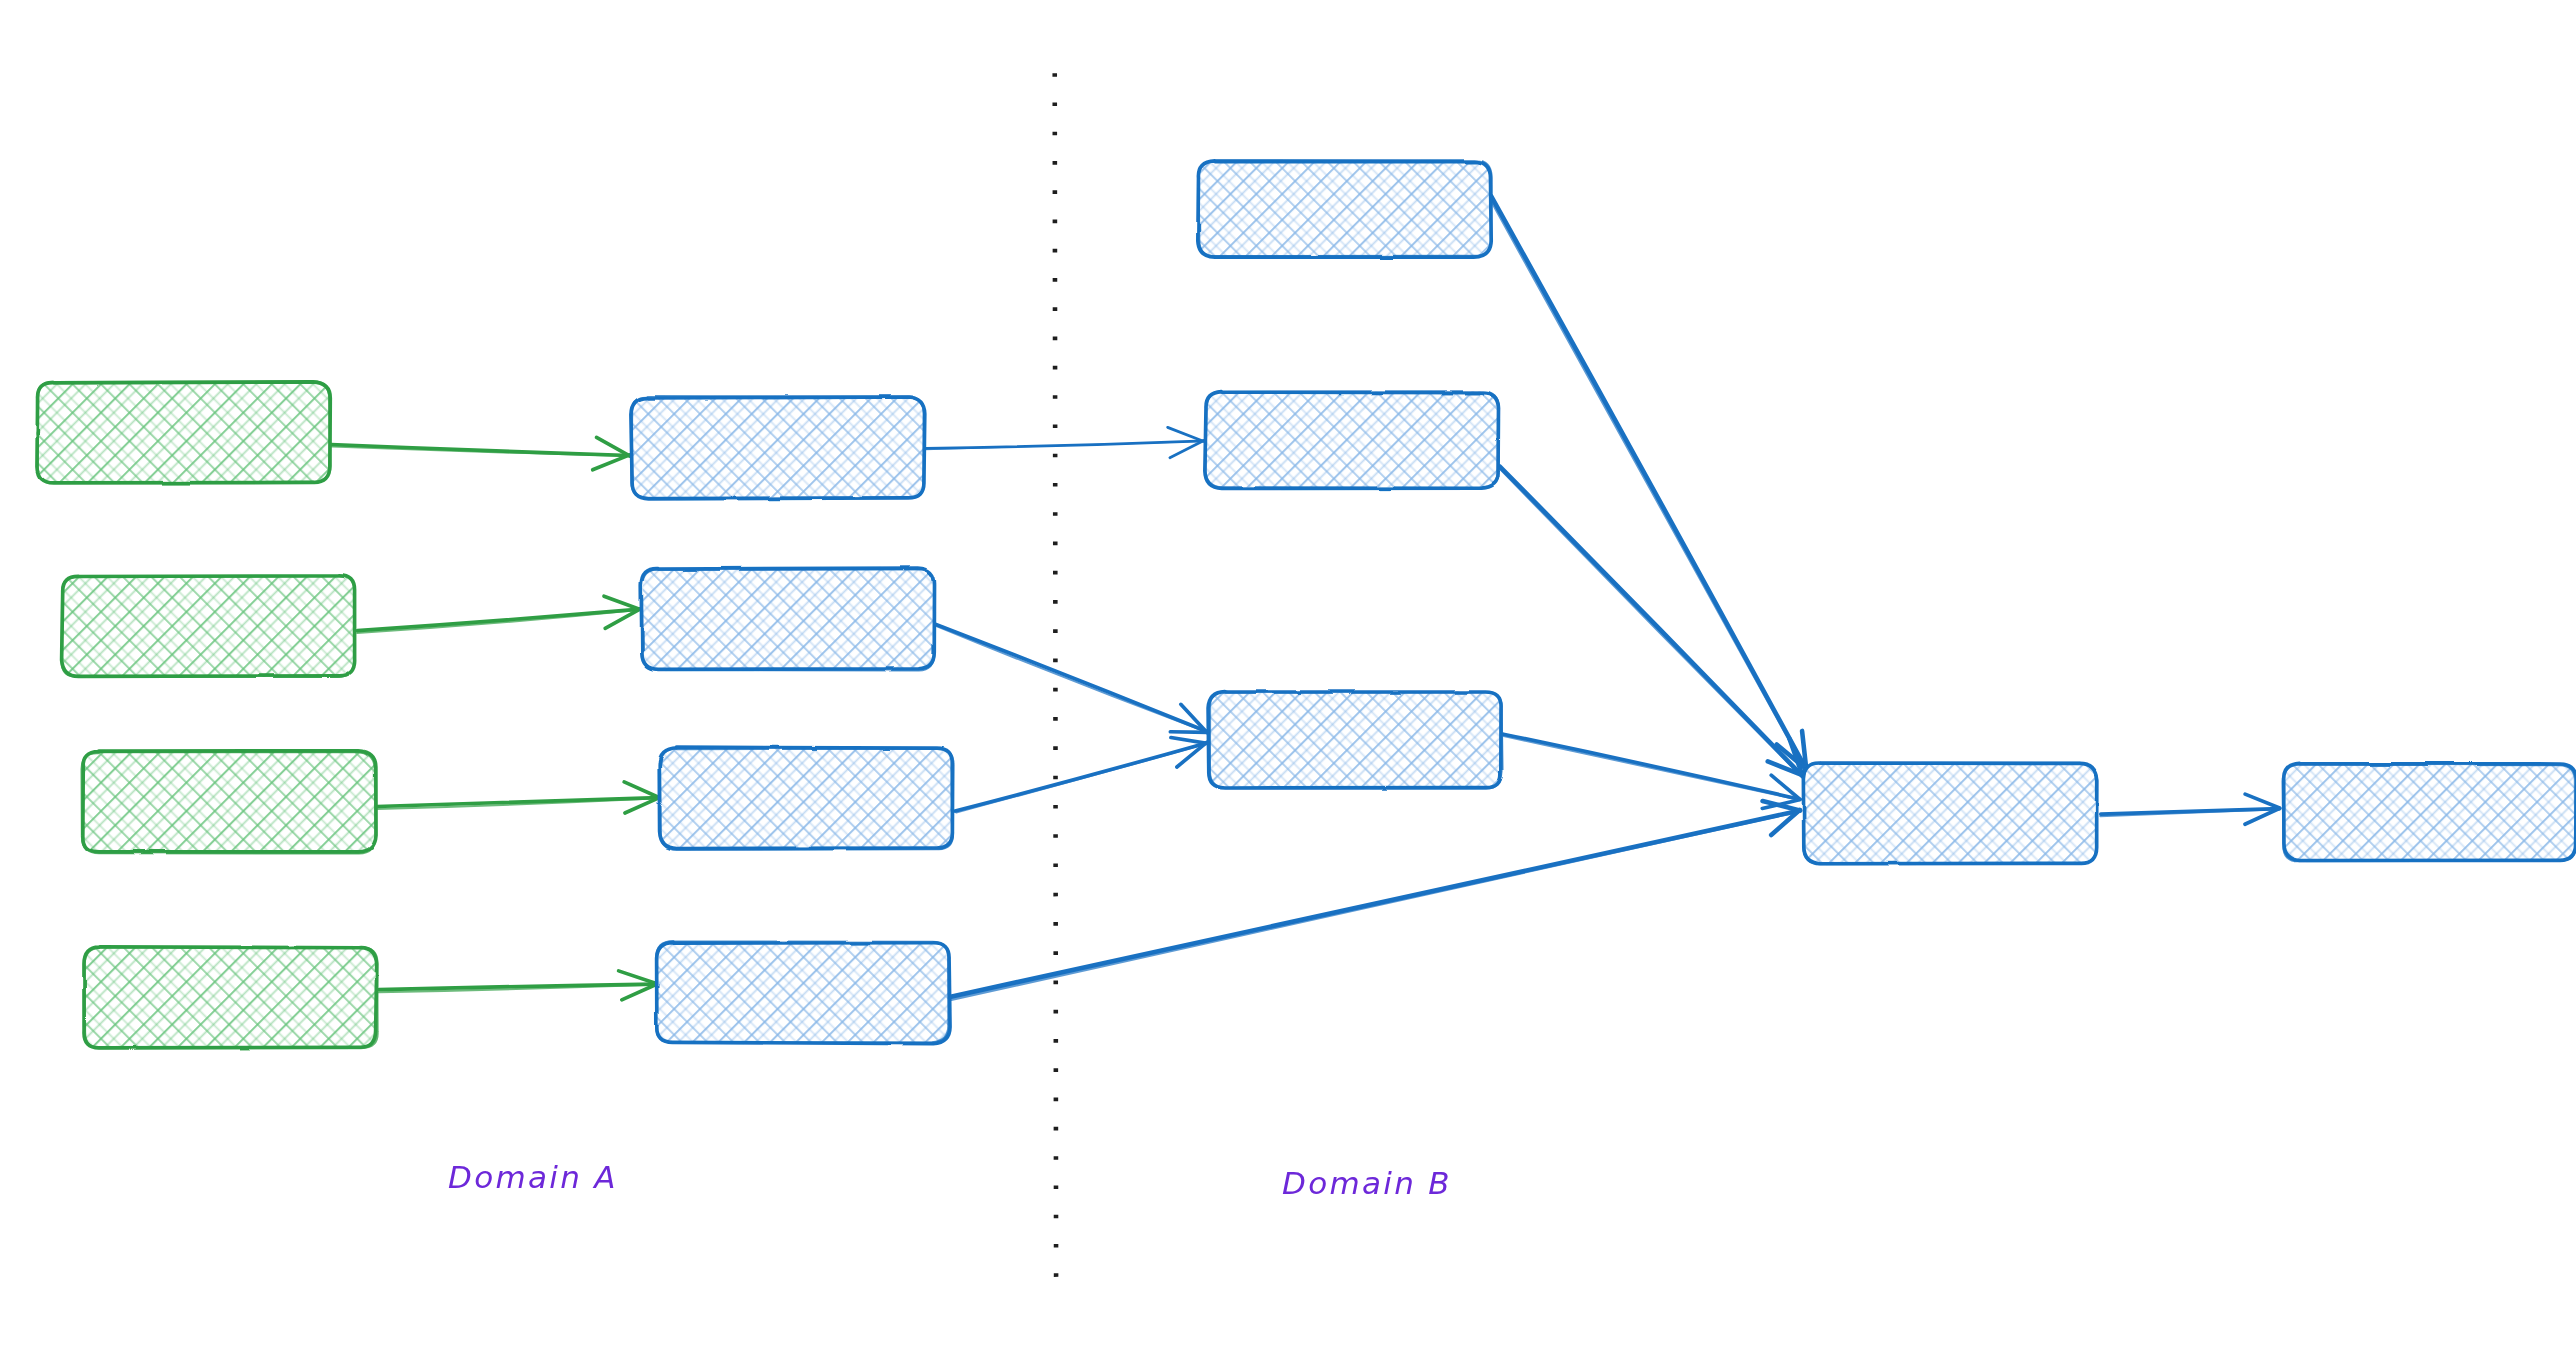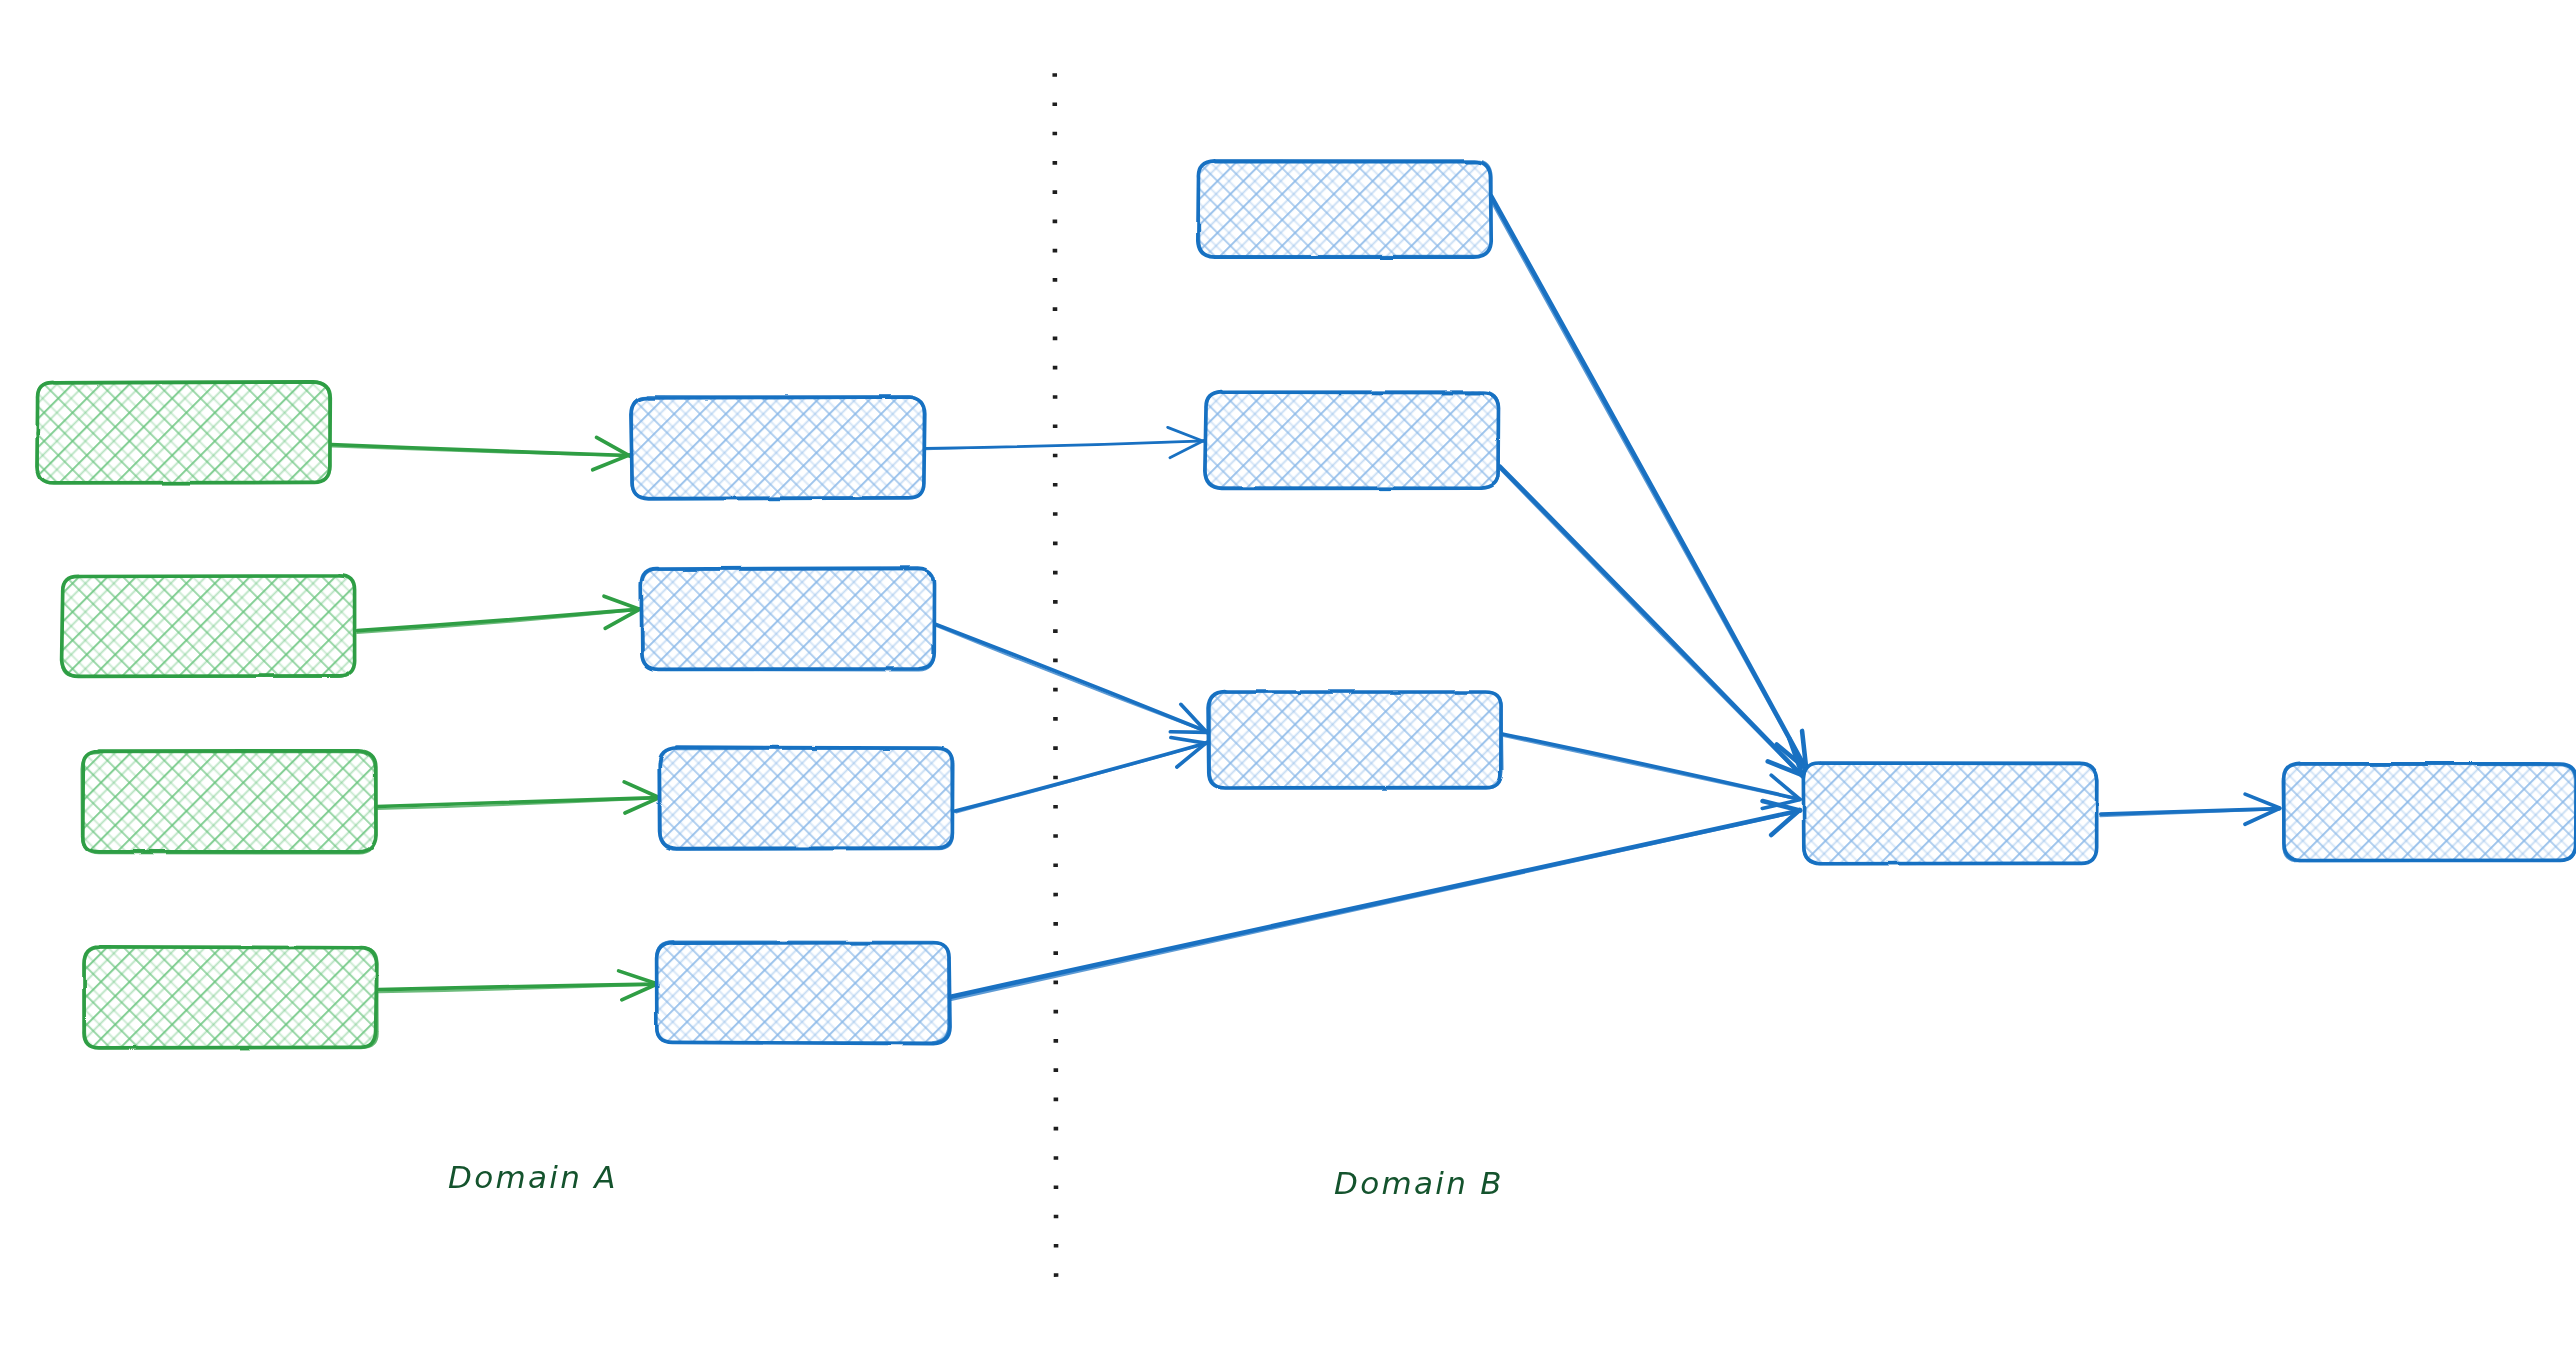--- a/index.html
+++ b/index.html
@@ -22,21 +22,21 @@
     inset: 0;
     width: 100%;
     height: 100%;
   }
   .domain-label {
     position: absolute;
     font-family: "DejaVu Sans", sans-serif;
     font-size: 31px;
     font-style: italic;
     letter-spacing: 2.3px;
-    color: #14532d;
+    color: #6d28d9;
     white-space: nowrap;
     transform: translateX(-50%);
     user-select: none;
   }
 </style>
 </head>
 <body>
 
 <div id="canvas">
   <svg id="scene" viewBox="0 0 2816 1500" preserveAspectRatio="none">
@@ -219,16 +219,16 @@
           <path d="M 2514.1392257579787 835.8808576948852 L 2797.365403783818 836.4758396516442 Q 2815.643144024044 836.7728901278567 2814.9255521657997 855.0811589134769 L 2815.256708133666 923.724522627529 Q 2816.176248539368 941.3372393021533 2797.488928592759 940.8146776564022 L 2513.6187717801513 941.4950996766776 Q 2495.6766664392208 941.9524193180038 2496.2831010708505 923.9405128848928 L 2495.437643611961 854.091118658423 Q 2496.349766720296 835.7867561704883 2513.86409934832 835.8616835005403" fill="none" stroke="#1971c2" stroke-width="2.6" stroke-linecap="round" stroke-linejoin="round" opacity="0.75" filter="url(#rough)"></path>
         </g>
       </g>
     <g id="divider-layer">
         <line x1="1153" y1="80" x2="1154.5" y2="1420" stroke="#1e1e1e" stroke-width="5" stroke-dasharray="4 28" stroke-linecap="butt"></line>
       </g>
   </svg>
 
   <div id="labels-layer">
       <div class="domain-label" style="left: 533px; top: 1159px;">Domain A</div>
-      <div class="domain-label" style="left: 1419px; top: 1165px;">Domain B</div>
+      <div class="domain-label" style="left: 1367px; top: 1165px;">Domain B</div>
     </div>
 </div>
 
 
 </body></html>

